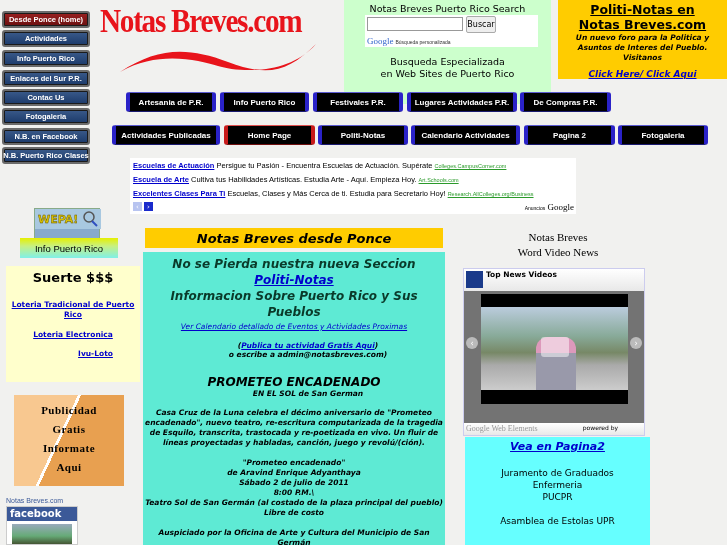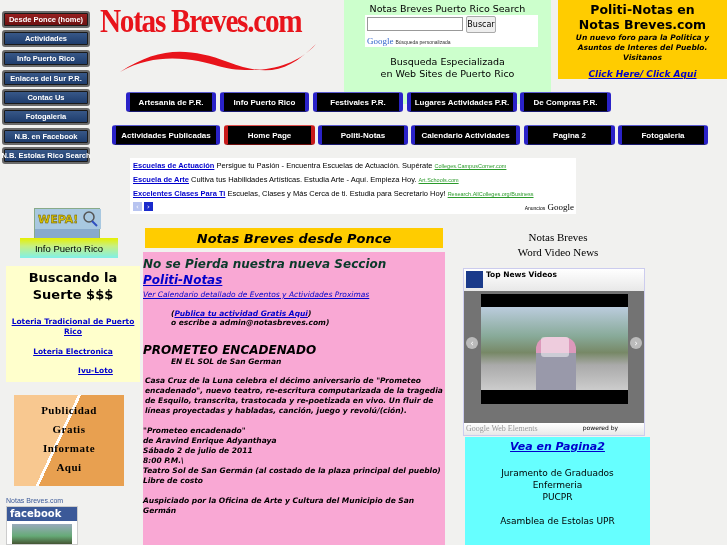--- a/index.html
+++ b/index.html
@@ -52,21 +52,21 @@
     font-size: 8px; display: flex; align-items: center; justify-content: center;
   }
   .google-mini { position: absolute; left: 2px; top: 21px; font-size: 9px; font-family: "Liberation Serif", serif; }
   .google-mini .sub { font-family: "Liberation Sans", sans-serif; font-size: 5px; color: #333; margin-left: 2px; }
   .search-caption { position: absolute; left: 0; top: 56px; width: 100%; font-size: 9.5px; line-height: 12px; }
 
   
   .politi-box {
     left: 558px; top: 0; width: 169px; height: 79px; background: #ffcc00; text-align: center;
   }
-  .politi-title { font-size: 12.5px; font-weight: bold; line-height: 15px; margin-top: 2px; }
+  .politi-title { font-size: 12.5px; font-weight: bold; line-height: 15px; margin-top: 2px; text-decoration: underline; }
   .politi-desc { font-size: 7.5px; font-style: italic; font-weight: bold; line-height: 10px; margin-top: 1px; }
   .politi-link { font-size: 9px; font-style: italic; font-weight: bold; color: #0000cc; text-decoration: underline; margin-top: 6px; display: block; }
 
   
   .tnav {
     position: absolute; height: 20px;
     background: #000; color: #fff; font-size: 8px; font-weight: bold;
     border-left: 4px solid #2a22c8; border-right: 4px solid #2a22c8;
     border-top: 1px solid #5a5ad0; border-bottom: 1px solid #1a1a70;
     border-radius: 3px;
@@ -112,21 +112,21 @@
   .fb-head { height: 14px; background: #3b5998; color: #fff; font-size: 10px; font-weight: bold; padding-left: 3px; line-height: 14px; }
   .fb-img { margin: 3px 5px; height: 20px; background: linear-gradient(#9ab, #6a7 60%, #453); }
 
   
   .center-title {
     left: 145px; top: 228px; width: 298px; height: 20px; background: #ffcc00;
     font-size: 13px; font-weight: bold; font-style: italic;
     display: flex; align-items: center; justify-content: center;
   }
   .center-body {
-    left: 143px; top: 252px; width: 302px; height: 293px; background: #f9a8d4; text-align: left;
+    left: 143px; top: 252px; width: 302px; height: 293px; background: #5eead4; text-align: center;
   }
   .c-h1 { font-size: 12px; font-weight: bold; font-style: italic; color: #0a3a2a; line-height: 16px; }
   .c-link-big { font-size: 12px; font-weight: bold; font-style: italic; color: #0000cc; text-decoration: underline; line-height: 16px; display: block; }
   .c-link { font-size: 7.5px; font-style: italic; color: #0000cc; text-decoration: underline; line-height: 11px; white-space: nowrap; }
   .c-small { font-size: 7.5px; font-style: italic; font-weight: bold; line-height: 9px; padding-left: 28px; }
   .c-small a { color: #0000cc; text-decoration: underline; }
   .c-h2 { font-size: 12px; font-weight: bold; font-style: italic; line-height: 14px; }
   .c-p { font-size: 7.5px; font-style: italic; font-weight: bold; line-height: 10px; }
 
   
@@ -155,21 +155,21 @@
 <body>
 
 <div>
   <div class="lnav-btn home" style="top:11px">Desde Ponce (home)</div>
   <div class="lnav-btn" style="top:30px">Actividades</div>
   <div class="lnav-btn" style="top:50px">Info Puerto Rico</div>
   <div class="lnav-btn" style="top:70px">Enlaces del Sur P.R.</div>
   <div class="lnav-btn" style="top:89px">Contac Us</div>
   <div class="lnav-btn" style="top:108px">Fotogaleria</div>
   <div class="lnav-btn" style="top:128px">N.B. en Facebook</div>
-  <div class="lnav-btn" style="top:147px">N.B. Estolas Rico Search</div>
+  <div class="lnav-btn" style="top:147px">N.B. Puerto Rico Clases</div>
 </div>
 
 <div class="abs logo-text">Notas Breves.com</div>
 <svg class="abs" style="left:118px; top:42px;" width="200" height="34">
   <path d="M2 30 C 40 5, 70 5, 110 20 S 170 30, 198 2 C 170 34, 120 30, 100 24 S 40 8, 2 30 Z" fill="#e8141b"></path>
 </svg>
 
 <div class="abs search-box">
   <div class="search-title">Notas Breves Puerto Rico Search</div>
   <div class="search-inner">
@@ -239,21 +239,20 @@
     <rect x="0" y="0" width="66" height="20" fill="#a8c8e0"></rect>
     <text x="3" y="14" font-size="11" font-weight="bold" fill="#d8c000" stroke="#605000" stroke-width="0.4" font-family="DejaVu Sans, sans-serif">WEPA!</text>
     <circle cx="54" cy="8" r="5" fill="none" stroke="#555" stroke-width="1.5"></circle>
     <line x1="57" y1="12" x2="62" y2="17" stroke="#3050c0" stroke-width="2"></line>
   </svg>
 </div>
 <div class="abs info-pr-banner">Info  Puerto Rico</div>
 
 <div class="abs suerte-box">
   <div class="suerte-title">
-    <div>Buscando  la</div>
     <div>Suerte  $$$</div>
   </div>
   <a class="suerte-link" style="margin-top:14px; line-height:10px;">Loteria Tradicional de Puerto Rico</a>
   <a class="suerte-link" style="margin-top:10px;">Loteria Electronica</a>
   <a class="suerte-link" style="margin-top:10px;padding-left:45px;">Ivu-Loto</a>
 </div>
 
 <div class="abs pub-box">
   <div style="padding-top:6px;">
     <div class="pub-line">Publicidad</div>
@@ -265,20 +264,21 @@
 <div class="abs fb-label">Notas Breves.com</div>
 <div class="abs fb-box">
   <div class="fb-head">facebook</div>
   <div class="fb-img"></div>
 </div>
 
 <div class="abs center-title">Notas Breves desde Ponce</div>
 <div class="abs center-body">
   <div class="c-h1" style="margin-top:4px;">No se Pierda nuestra nueva Seccion</div>
   <a class="c-link-big">Politi-Notas</a>
+  <div class="c-h1" style="padding:0 14px;">Informacion Sobre Puerto Rico y Sus Pueblos</div>
   <a class="c-link" style="display:block; margin-top:1px;">Ver Calendario detallado de  Eventos y Actividades  Proximas</a>
   <div class="c-small" style="margin-top:9px;">
     <span>(</span><a>Publica tu actividad Gratis Aqui</a><span>)</span>
   </div>
   <div class="c-small">o  escribe a admin@notasbreves.com)</div>
   <div class="c-h2" style="margin-top:16px;">PROMETEO ENCADENADO</div>
   <div class="c-small">EN EL SOL de San German</div>
   <div class="c-p" style="margin-top:10px; padding:0 2px;">Casa Cruz de la Luna celebra el décimo aniversario de "Prometeo encadenado", nuevo teatro, re-escritura computarizada de la tragedia de Esquilo, transcrita, trastocada y re-poetizada en vivo. Un fluir de líneas proyectadas y habladas, canción, juego y revolú/(ción).</div>
   <div style="margin-top:10px;">
     <div class="c-p">"Prometeo encadenado"</div>

